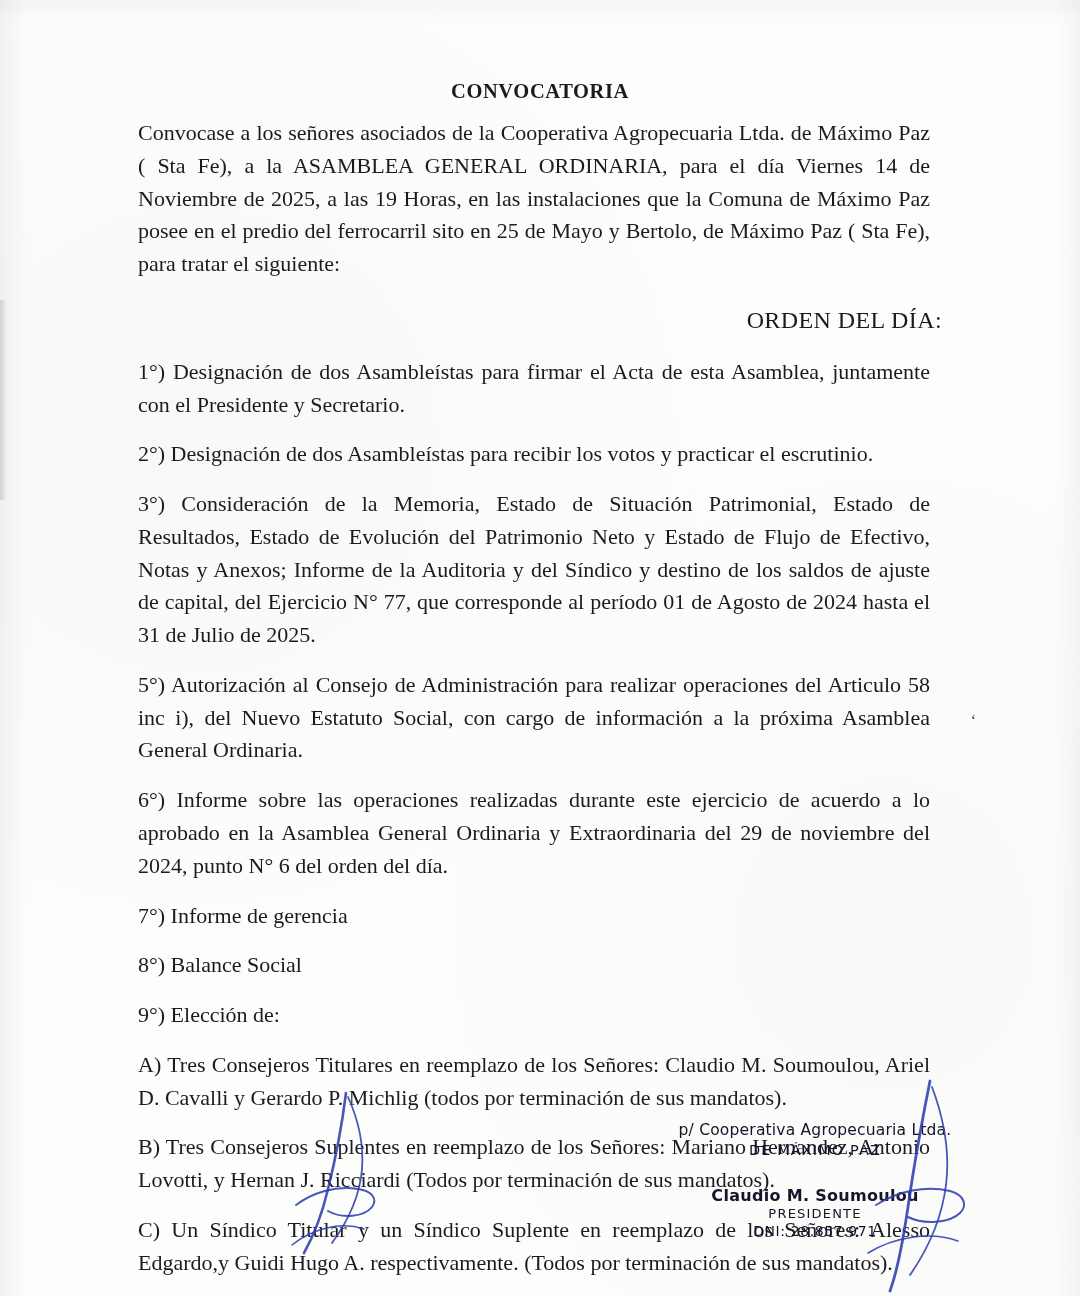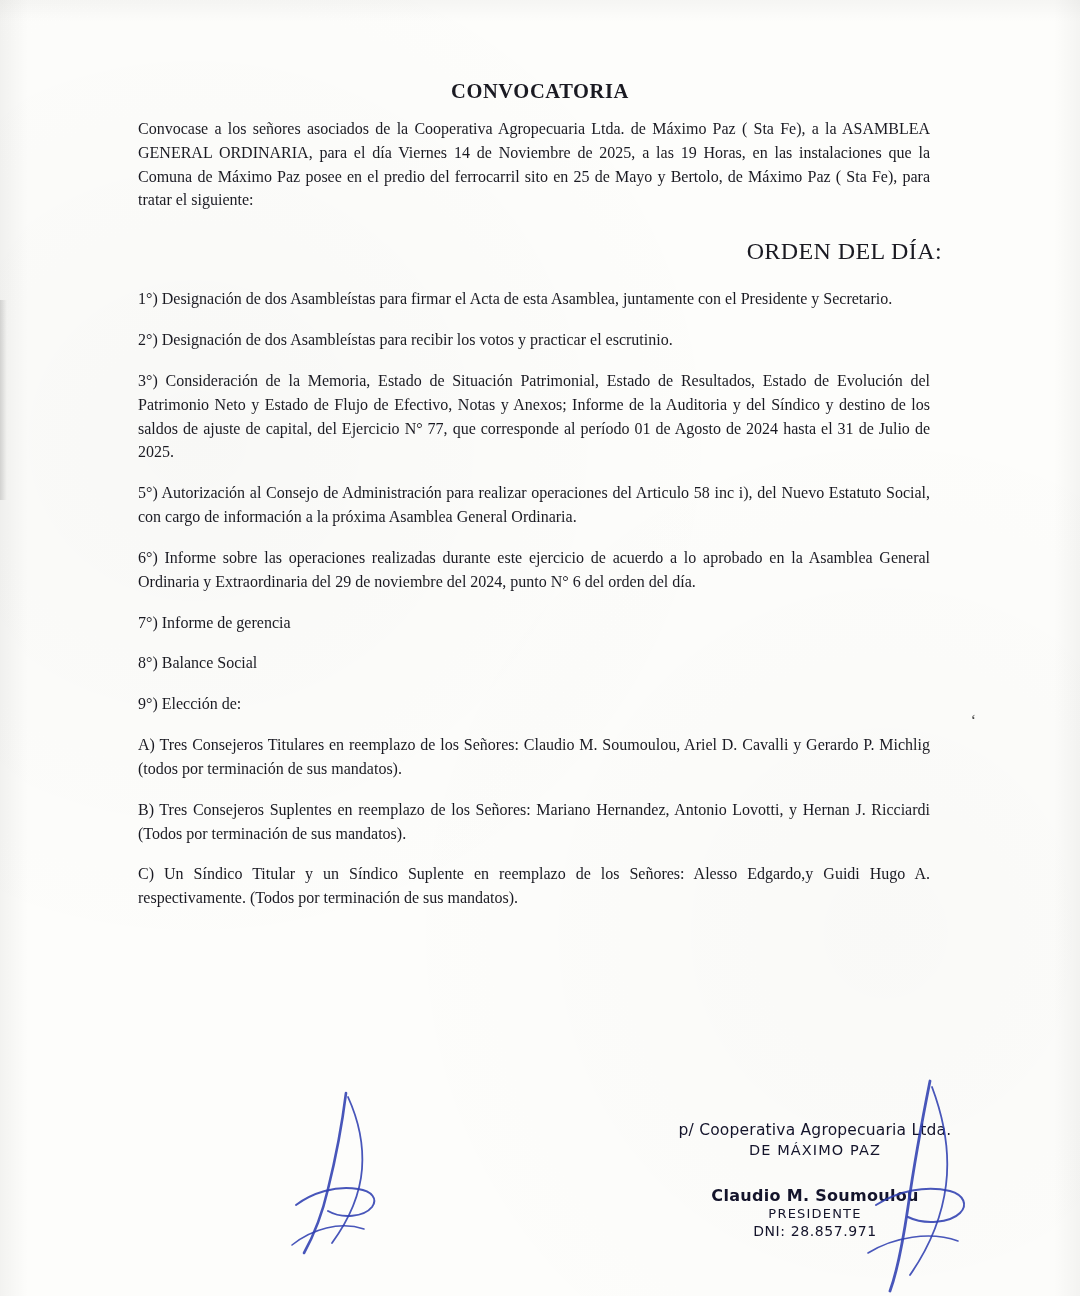--- a/index.html
+++ b/index.html
@@ -50,21 +50,21 @@
   }
   .doc-title {
     text-align: center;
     font-size: 20.5px;
     letter-spacing: 0.6px;
     margin-top: 80px;
     margin-bottom: 14px;
     font-family: "Liberation Serif", serif;
   }
   p.body-par {
-    font-size: 16px;
+    font-size: 22px;
     line-height: 1.49;
     text-align: justify;
     text-justify: inter-word;
     margin: 0 12px 17px 0;
     hyphens: none;
   }
   p.body-par:last-child { margin-bottom: 0; }
   .centered {
     text-align: right;
     font-size: 24px;

